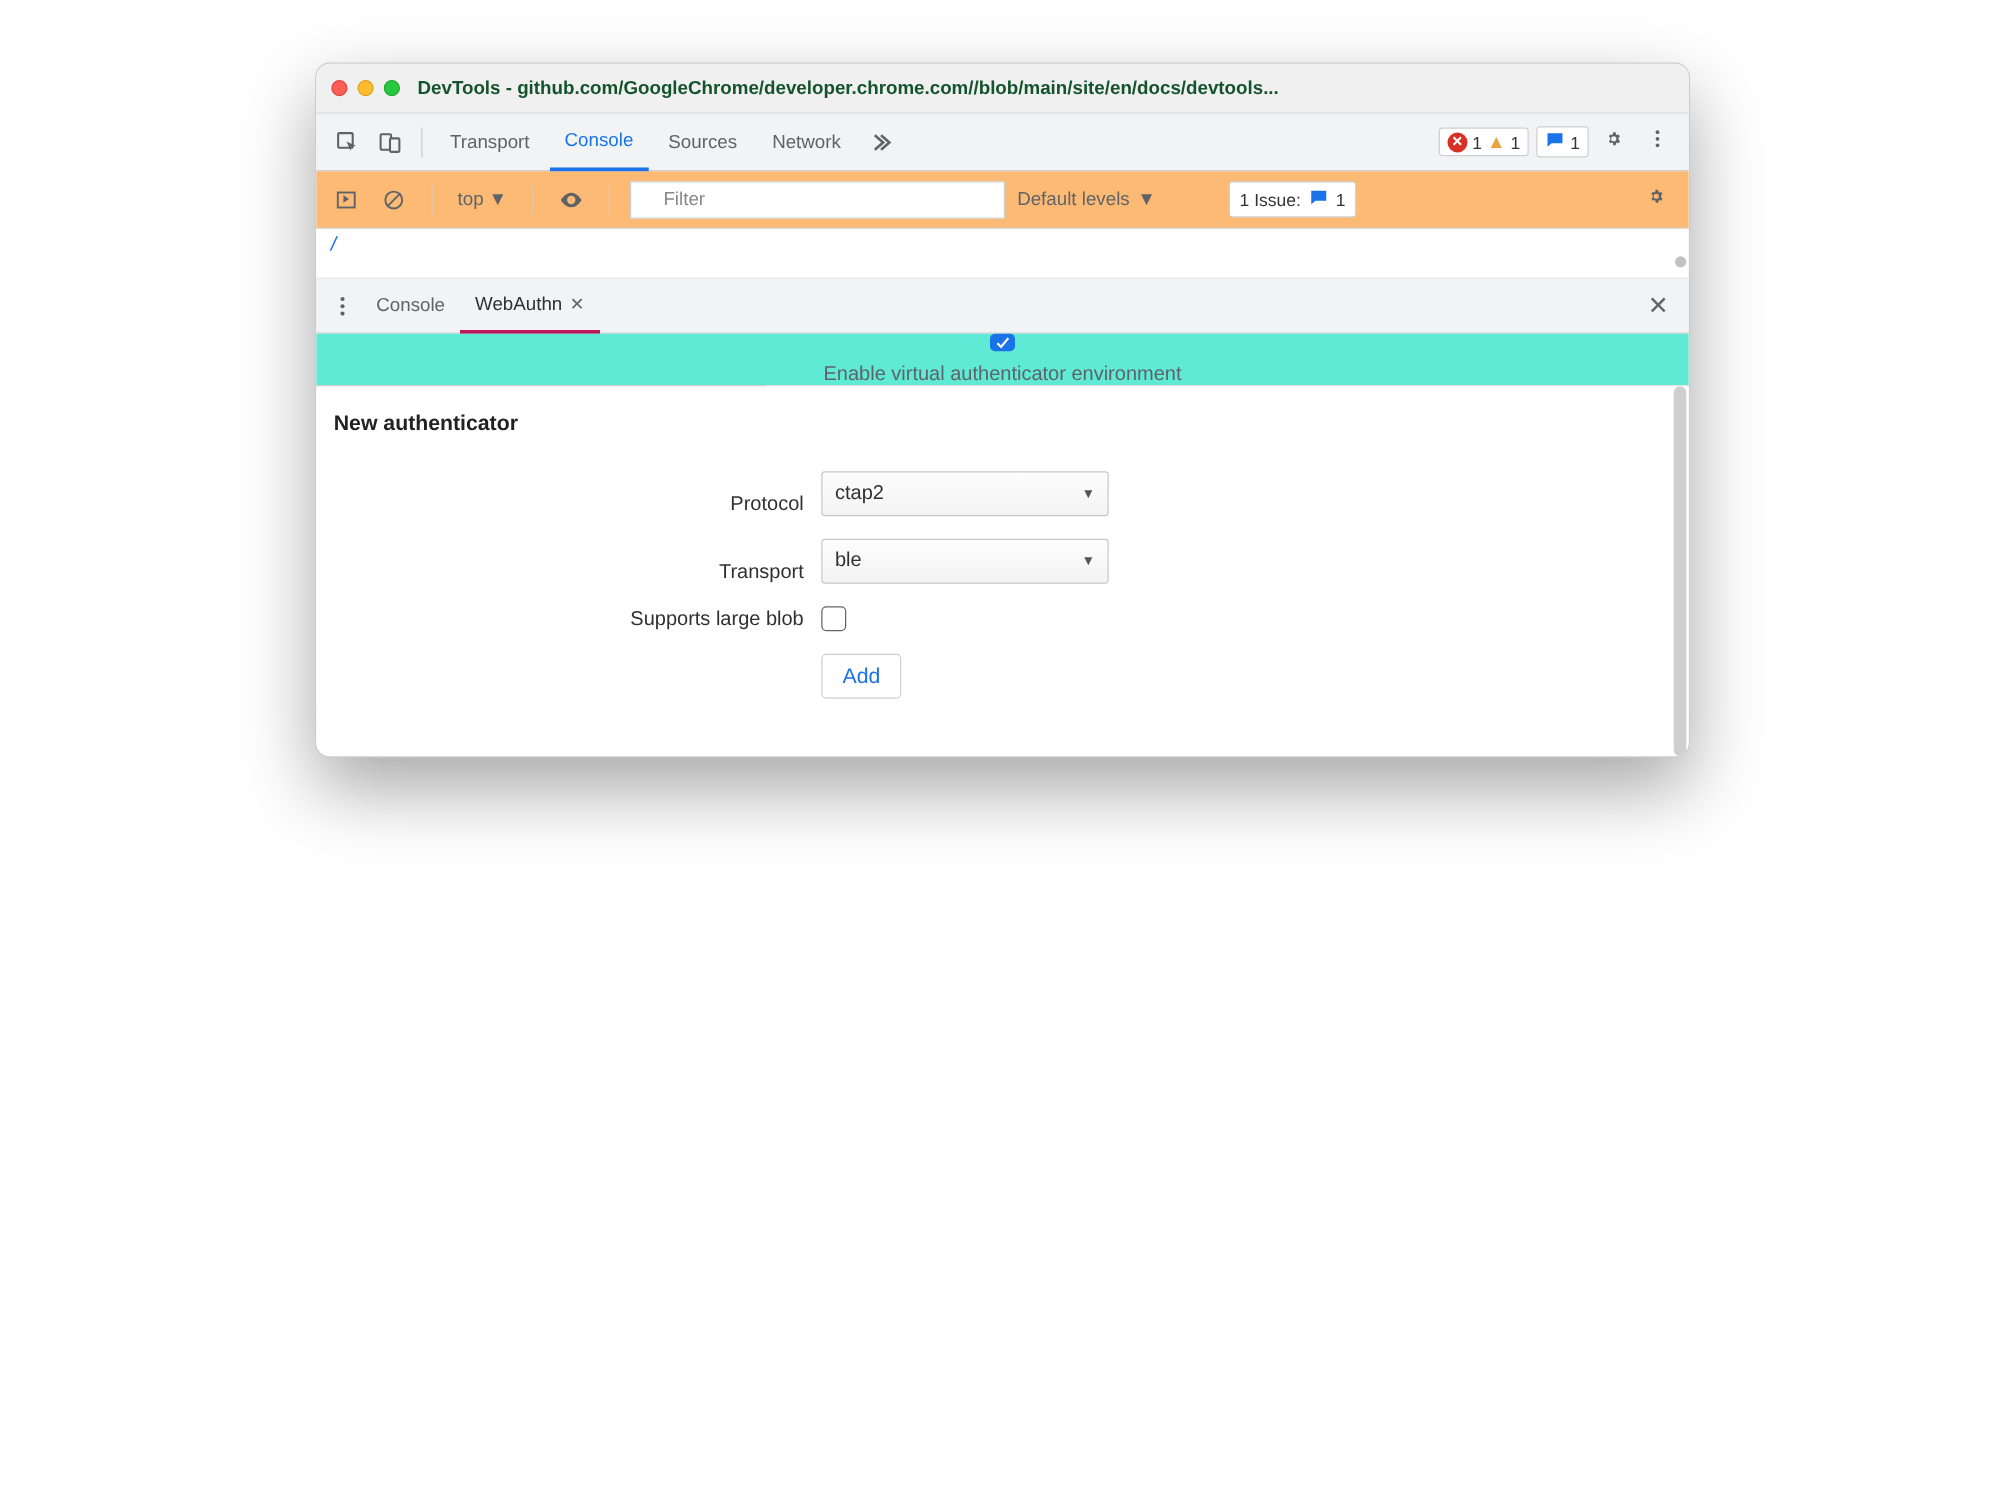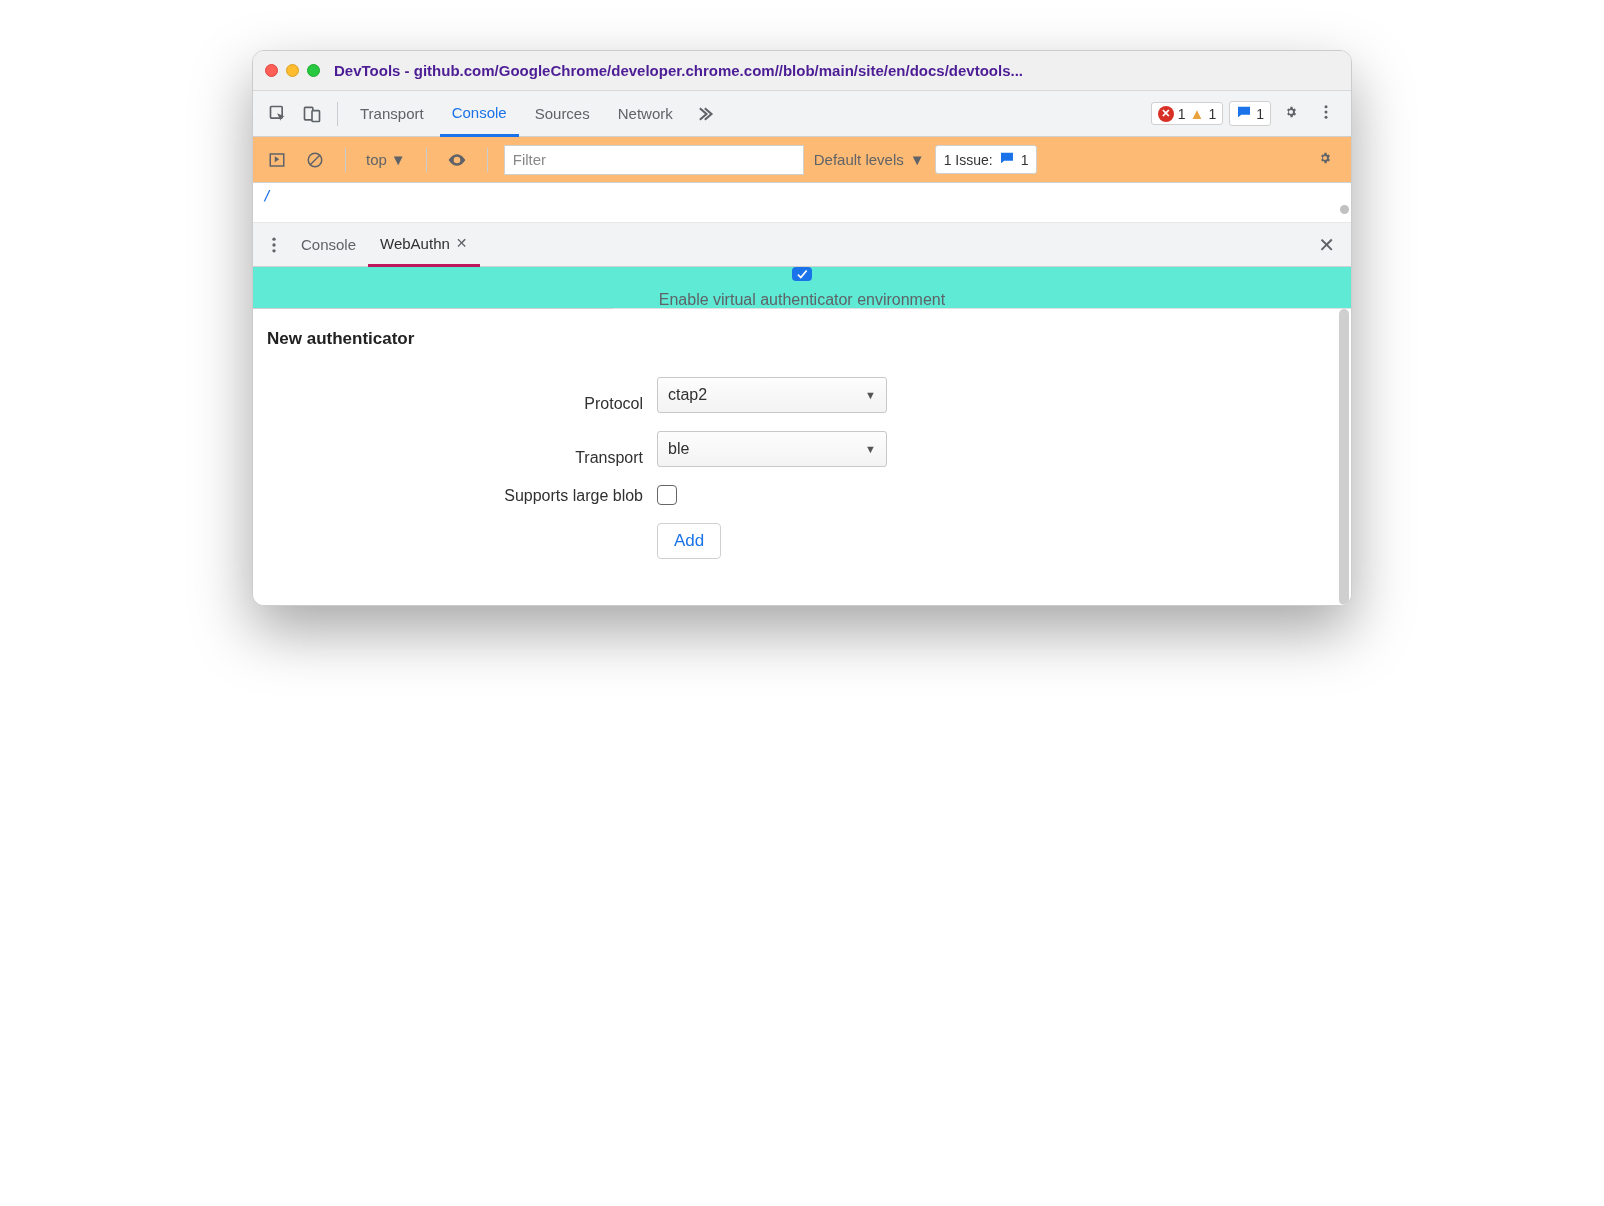--- a/index.html
+++ b/index.html
@@ -31,21 +31,21 @@
     border-bottom: 1px solid #d9d9d9;
   }
   .traffic-lights { display: flex; gap: 8px; margin-right: 14px; }
   .traffic-lights .dot { width: 13px; height: 13px; border-radius: 50%; }
   .dot.red { background:#ff5f57; border:1px solid #e0443e; }
   .dot.yellow { background:#febc2e; border:1px solid #dea123; }
   .dot.green { background:#28c840; border:1px solid #1aab29; }
   .titlebar-title {
     font-weight: 600;
     font-size: 15px;
-    color: #4c1d95;
+    color: #14532d;
     white-space: nowrap;
     overflow: hidden;
     text-overflow: ellipsis;
     flex: 1;
   }
   
   .tabbar {
     height: 46px;
     background: #f1f3f4;
     border-bottom: 1px solid #d0d0d0;
@@ -120,36 +120,36 @@
   .context-select{
     display:flex;align-items:center;gap:4px;
     color:#5f6368;font-size:15px;cursor:pointer;
     padding:0 4px;
   }
   .filter-input{
     flex:0 0 300px;
     height:30px;
     border:1px solid #d0d0d0;
     background:#fff;
-    padding:0 8px;
+    padding:0 26px;
     font-size:15px;
     color:#333;
   }
   .filter-input::placeholder{color:#888;}
   .levels-select{
     display:flex;align-items:flex-end;gap:6px;
     color:#5f6368;font-size:15px;cursor:pointer;
   }
   .issues-box{
     border:1px solid #d0d0d0;
     background:#fff;
     padding:4px 8px;
     border-radius:3px;
     display:flex;align-items:center;gap:6px;
-    font-size:14px;color:#333;
+    font-size:14px;color:#333;margin-left:48px;
   }
   .console-area{
     height:40px;background:#fff;border-bottom:1px solid #e8e8e8;
     padding:4px 10px;color:#1a73e8;font-family:monospace;font-size:14px;
     position:relative;
   }
   .scrollbar-right{
     position:absolute;right:2px;top:0;bottom:0;width:10px;
   }
   .scroll-thumb{

